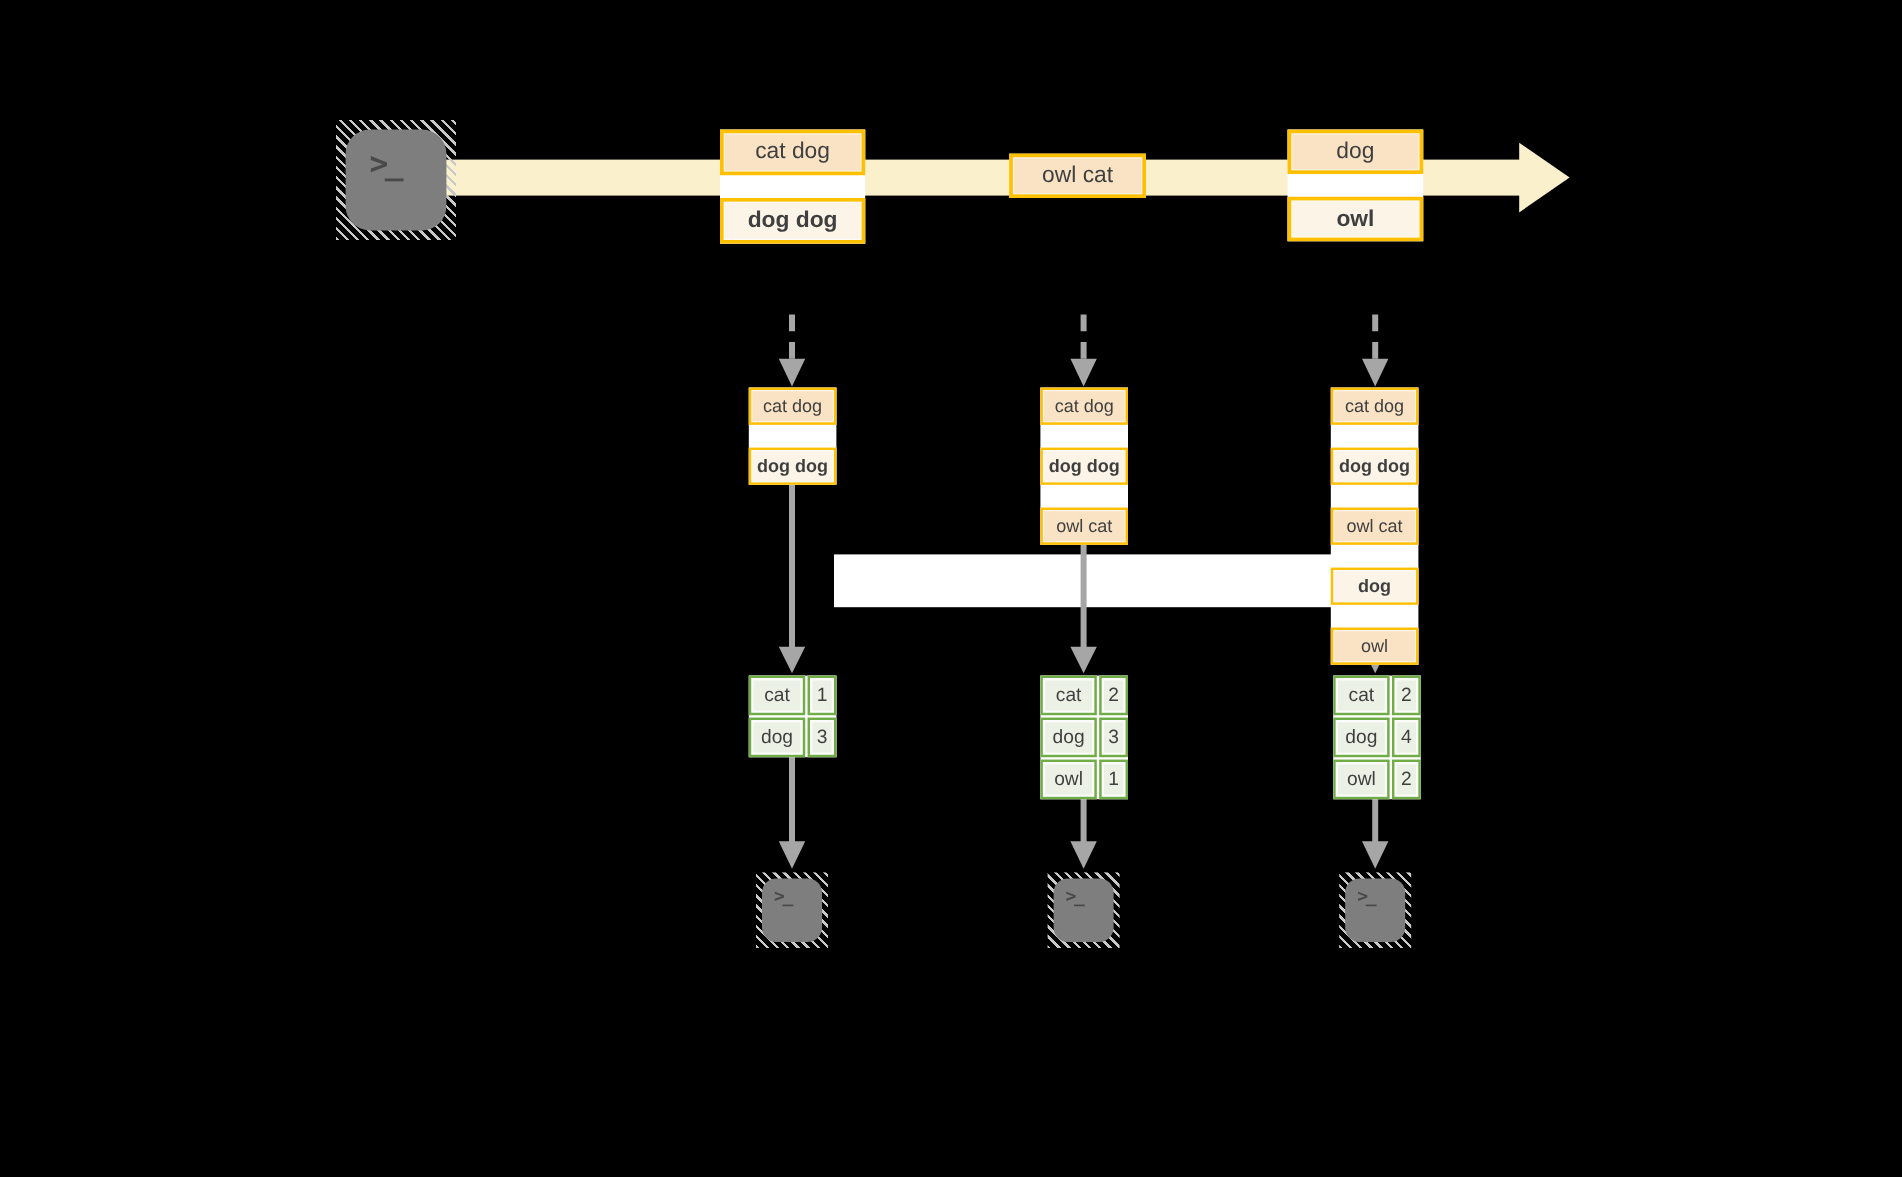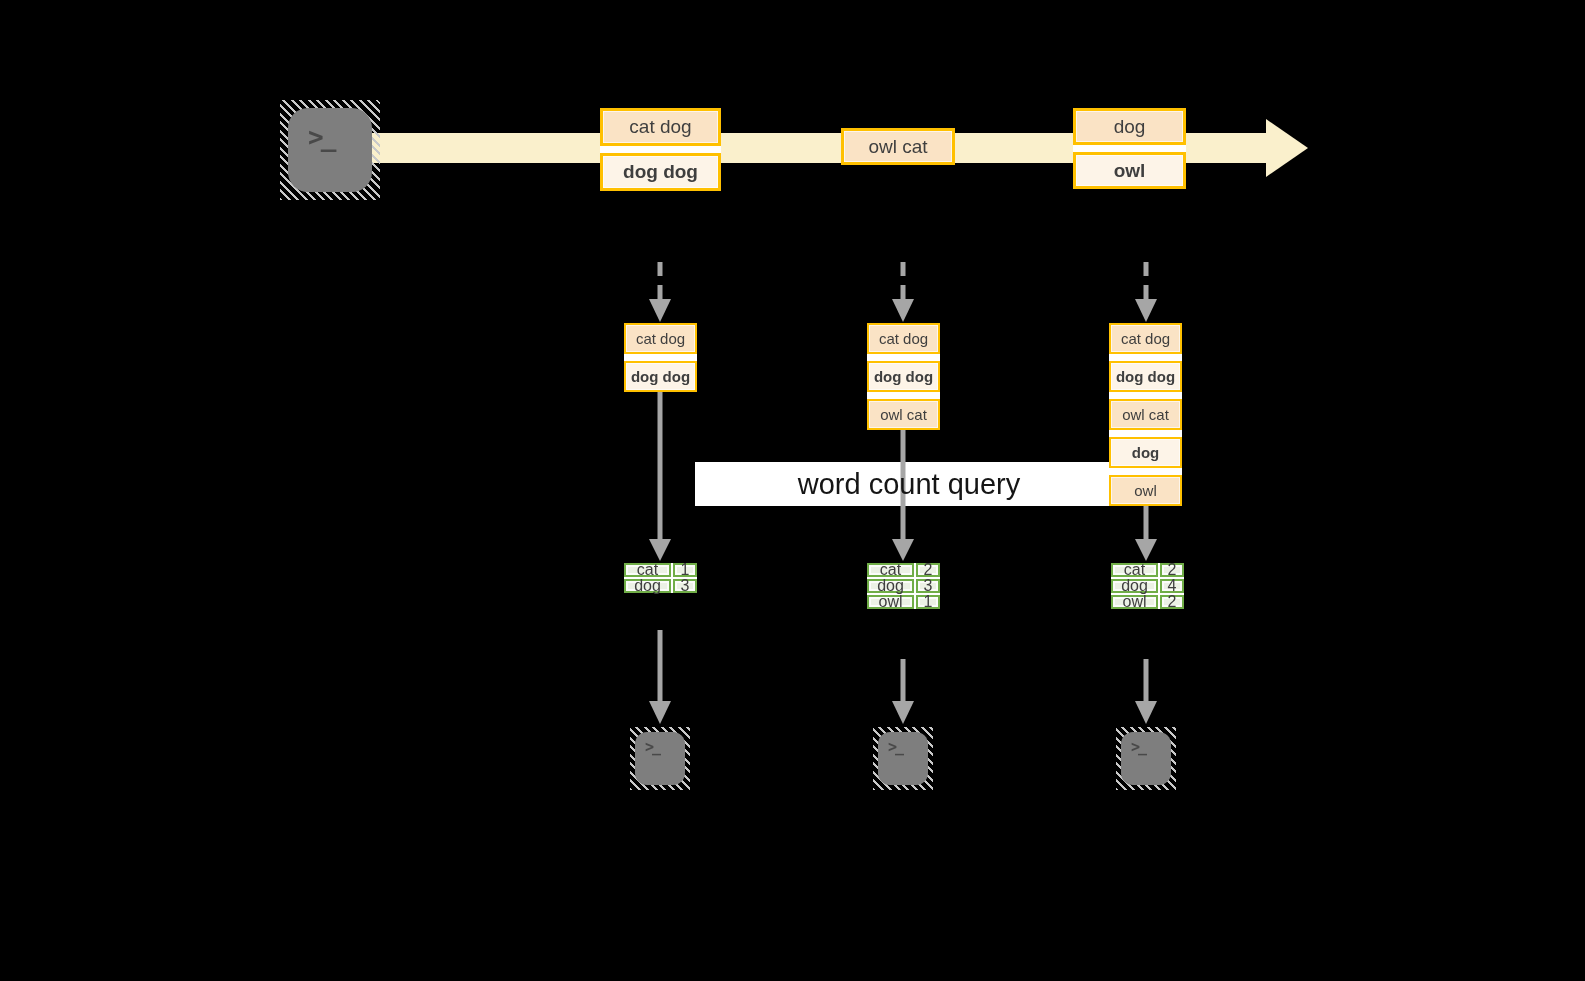--- a/index.html
+++ b/index.html
@@ -28,37 +28,37 @@
   .term-inner{position:absolute;background:#7E7E7E;}
   .term-glyph{position:absolute;color:#494949;font-family:"DejaVu Sans Mono",monospace;font-weight:bold;}
   .term-src{left:280px;top:100px;width:100px;height:100px;}
   .term-src .term-inner{inset:8px;border-radius:20px;}
   .term-src .term-glyph{left:20px;top:14px;font-size:26px;letter-spacing:-3px;}
   .term-sink{width:60px;height:63px;}
   .term-sink .term-inner{inset:5px;border-radius:12px;}
   .term-sink .term-glyph{left:10px;top:6px;font-size:15px;letter-spacing:-2px;}
 
   
-  .gold-stack{position:absolute;display:flex;flex-direction:column;gap:7px;z-index:4;background:#fff;}
+  .gold-stack{position:absolute;display:flex;flex-direction:column;gap:19px;z-index:4;background:#fff;}
   .gold-cell{box-sizing:border-box;border:3px solid var(--gold);display:flex;align-items:center;justify-content:center;
     color:var(--txt);box-shadow:inset 0 0 0 1px rgba(255,255,255,.65);}
   .gold-cell.peach{background:var(--peach);}
   .gold-cell.cream{background:var(--cream);font-weight:bold;}
   .event .gold-cell{font-size:19px;}
   .state .gold-cell{border-width:2.5px;font-size:15px;height:31px;}
 
   
   .query-box{position:absolute;left:695px;top:462px;width:428px;height:44px;background:#fff;z-index:1;}
   .query-text{position:absolute;left:695px;top:462px;width:428px;height:44px;z-index:3;
     display:flex;align-items:center;justify-content:center;color:#151515;font-size:29px;}
 
   
   .wc-table{position:absolute;display:grid;grid-template-columns:47px 24px;gap:2px;background:#fff;z-index:4;}
   .wc-cell{box-sizing:border-box;border:2px solid var(--green);background:var(--greenfill);
-    box-shadow:inset 0 0 0 2px rgba(255,255,255,.8);height:14px;display:flex;align-items:center;justify-content:center;
+    box-shadow:inset 0 0 0 2px rgba(255,255,255,.8);height:33px;display:flex;align-items:center;justify-content:center;
     color:var(--txt);font-size:16px;}
 </style>
 </head>
 <body>
 
 <div id="canvas">
 
   <div class="band"></div>
 
   <svg class="arrows-svg" width="1585" height="981">
@@ -93,21 +93,20 @@
     </g>
   </svg>
 
   <div class="term term-src">
     <div class="term-inner">
       <span class="term-glyph">&gt;_</span>
     </div>
   </div>
 
   <div class="query-box"></div>
-  <div class="query-text">word count query</div>
 
   <div class="term term-sink" style="left:630px;top:727px;">
     <div class="term-inner">
       <span class="term-glyph">&gt;_</span>
     </div>
   </div>
   <div class="term term-sink" style="left:873px;top:727px;">
     <div class="term-inner">
       <span class="term-glyph">&gt;_</span>
     </div>

